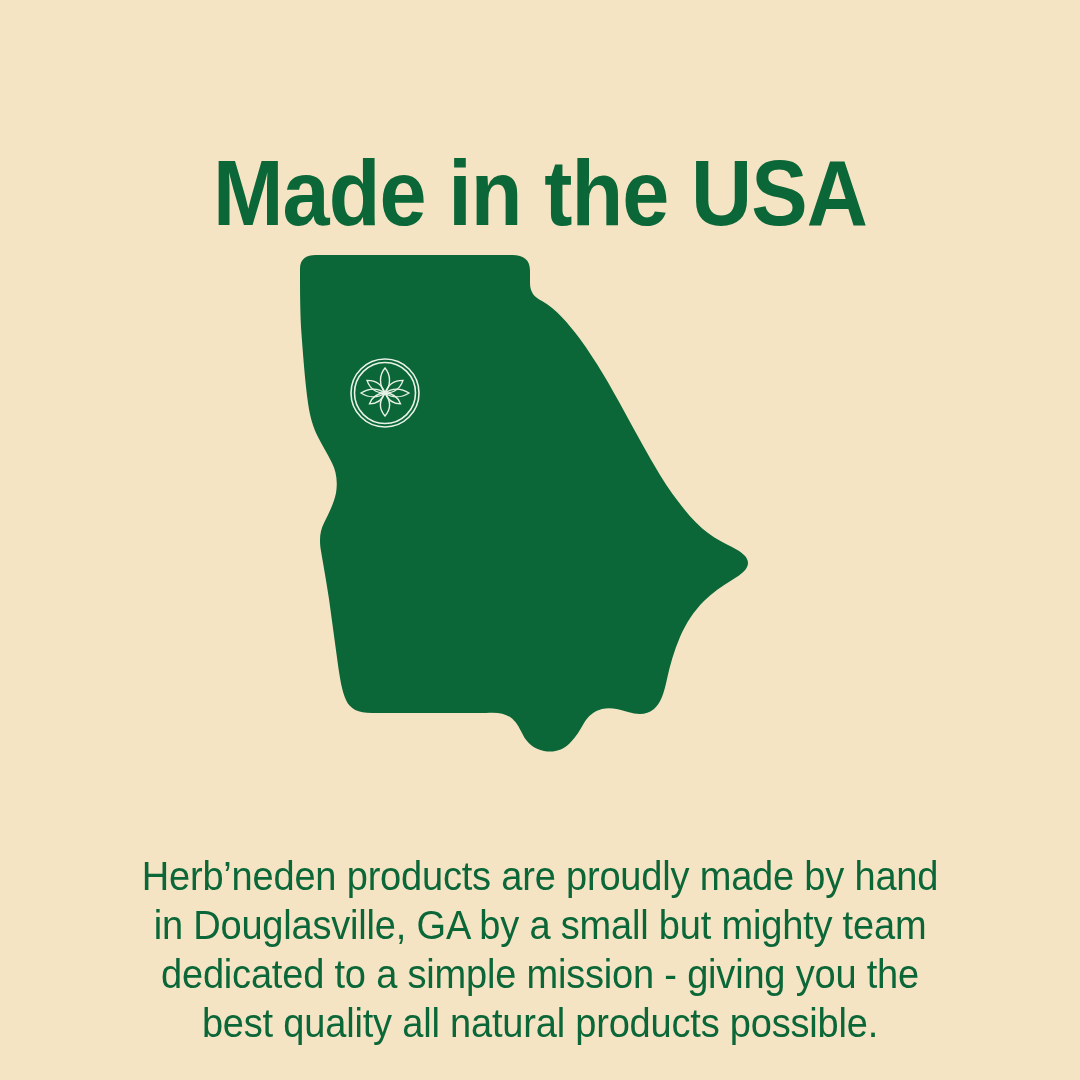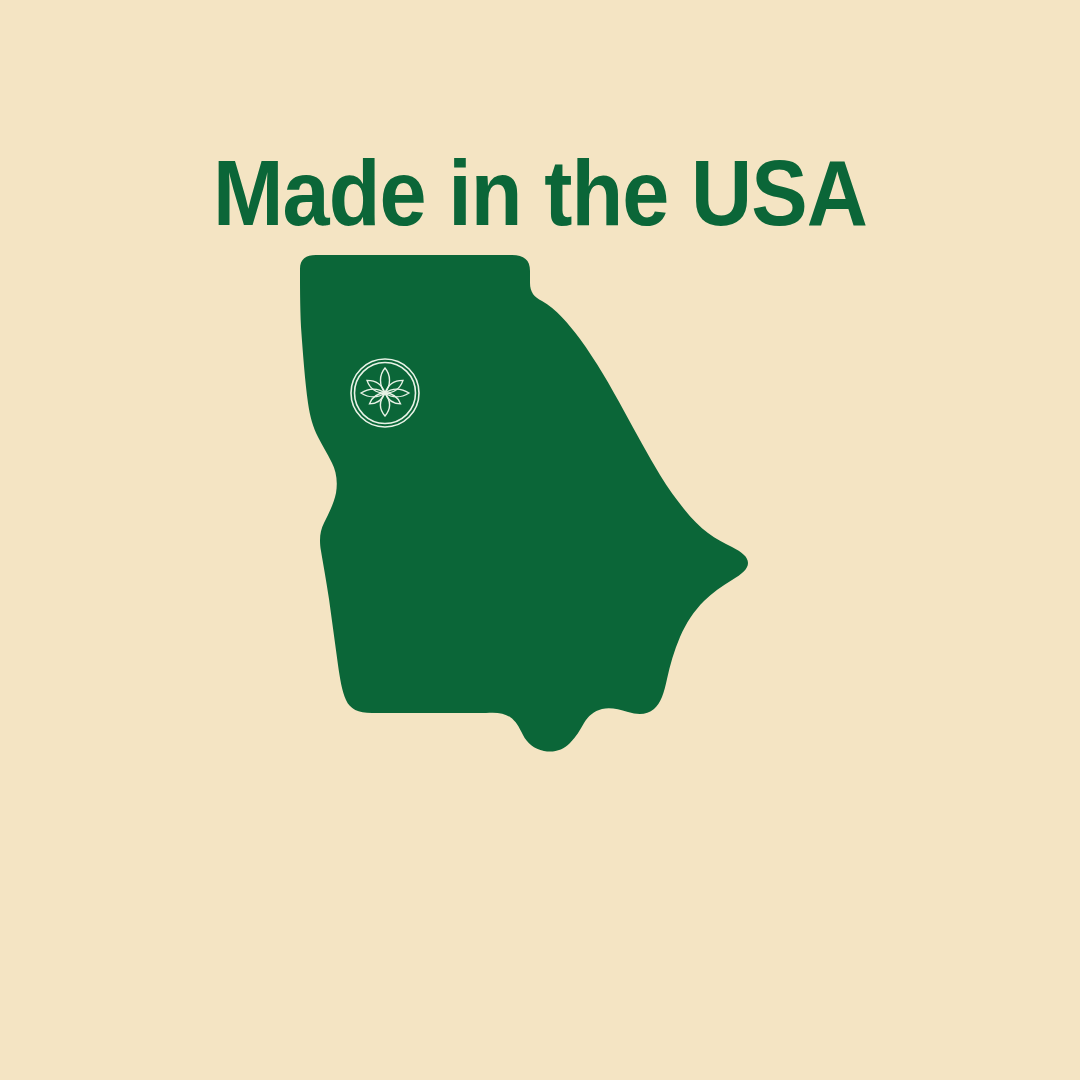--- a/index.html
+++ b/index.html
@@ -140,14 +140,20 @@
           <path transform="rotate(90)" d="M 0 0 C -5 -7, -5 -16, 0 -24 C 5 -16, 5 -7, 0 0 Z"></path>
 
           <path transform="rotate(-125)" d="M 0 0 C -4 -6, -4 -13, 0 -19 C 4 -13, 4 -6, 0 0 Z"></path>
 
           <path transform="rotate(125)" d="M 0 0 C -4 -6, -4 -13, 0 -19 C 4 -13, 4 -6, 0 0 Z"></path>
         </g>
       </g>
     </svg>
   </div>
 
+  <p id="body-copy">
+    <span class="line">Herb’neden products are proudly made by hand</span>
+    <span class="line">in Douglasville, GA by a small but mighty team</span>
+    <span class="line">dedicated to a simple mission - giving you the</span>
+    <span class="line">best quality all natural products possible.</span>
+  </p>
 
 </div>
 
 </body></html>

